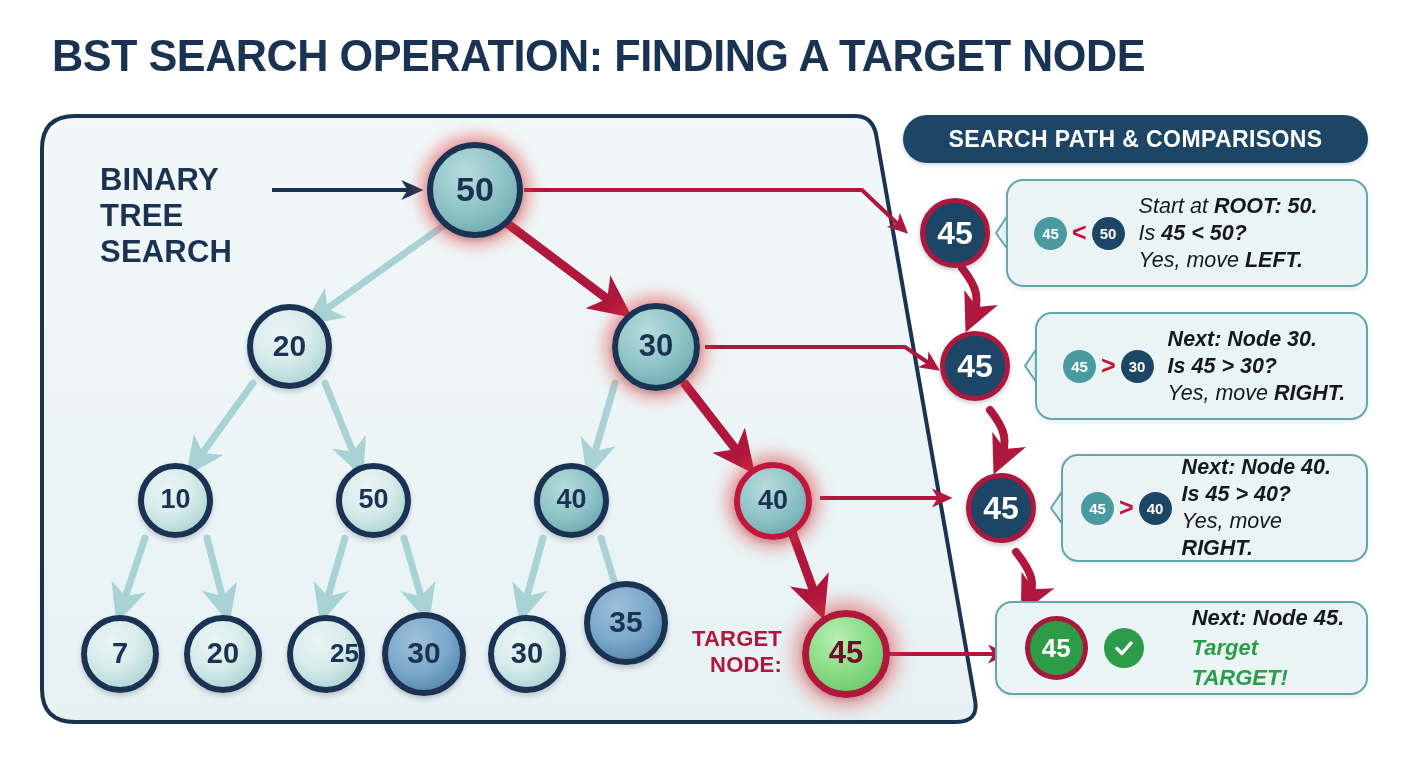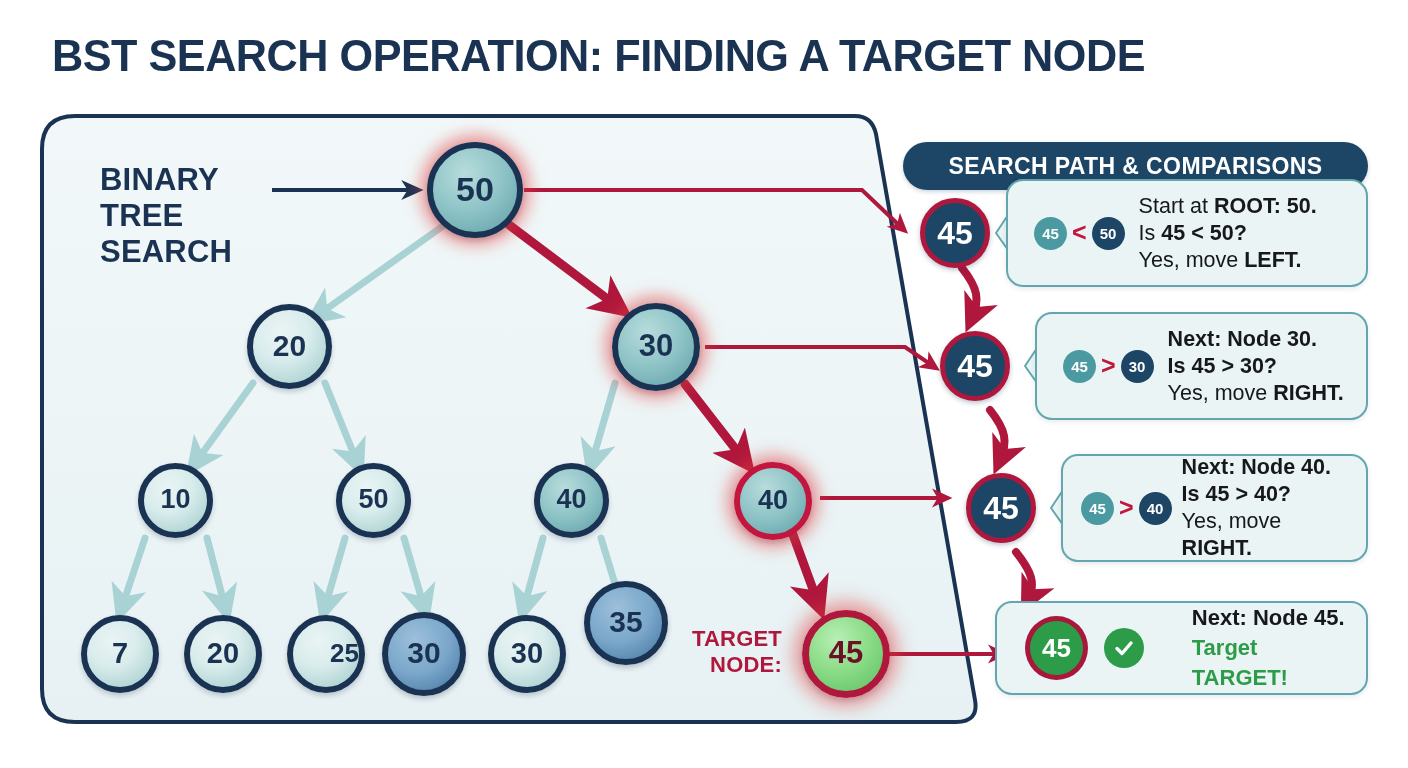--- a/index.html
+++ b/index.html
@@ -73,21 +73,20 @@
     border:7px solid #b0173c;color:#6b1026;
     box-shadow:0 0 18px 8px rgba(226,64,64,.5), 0 3px 5px rgba(27,51,83,.2);
   }
 
   
   .panel-header{
     position:absolute;z-index:4;background:#1d4666;border-radius:24px;
     display:flex;align-items:center;justify-content:center;
     color:#ffffff;font-weight:bold;font-size:23px;letter-spacing:0.4px;
     box-shadow:0 2px 4px rgba(27,51,83,.2);
-    margin-top:27px;
   }
   .step-node{
     position:absolute;z-index:5;border-radius:50%;
     display:flex;align-items:center;justify-content:center;
     background:#1d4666;border:5px solid #b0173c;color:#ffffff;
     font-weight:bold;font-size:32px;box-sizing:border-box;
     box-shadow:0 2px 5px rgba(27,51,83,.3);
   }
   .callout{
     position:absolute;z-index:4;box-sizing:border-box;
@@ -100,21 +99,21 @@
     margin-left:26px;margin-right:14px;
   }
   .chip{
     width:33px;height:33px;border-radius:50%;
     display:flex;align-items:center;justify-content:center;
     color:#ffffff;font-weight:bold;font-size:15px;box-sizing:border-box;
   }
   .chip-a{background:#4b9aa2;}
   .chip-b{background:#1d4666;}
   .cmp{color:#c2163f;font-weight:bold;font-size:25px;margin:0 5px;position:relative;top:-1px;}
-  .lines{flex:1 1 auto;font-size:21.5px;line-height:27px;color:#16181c;padding-right:10px;}
+  .lines{flex:1 1 auto;font-size:21.5px;line-height:27px;color:#16181c;padding-right:10px;font-style:italic;}
   .lines b{font-weight:bold;}
   .found .lines{color:#16181c;}
   .found-green{color:#2d9c48;font-weight:bold;}
 
   .check{
     width:40px;height:40px;border-radius:50%;background:#2d9c48;
     display:flex;align-items:center;justify-content:center;flex:0 0 auto;
     margin-left:16px;margin-right:14px;
   }
   .check svg{display:block;}

